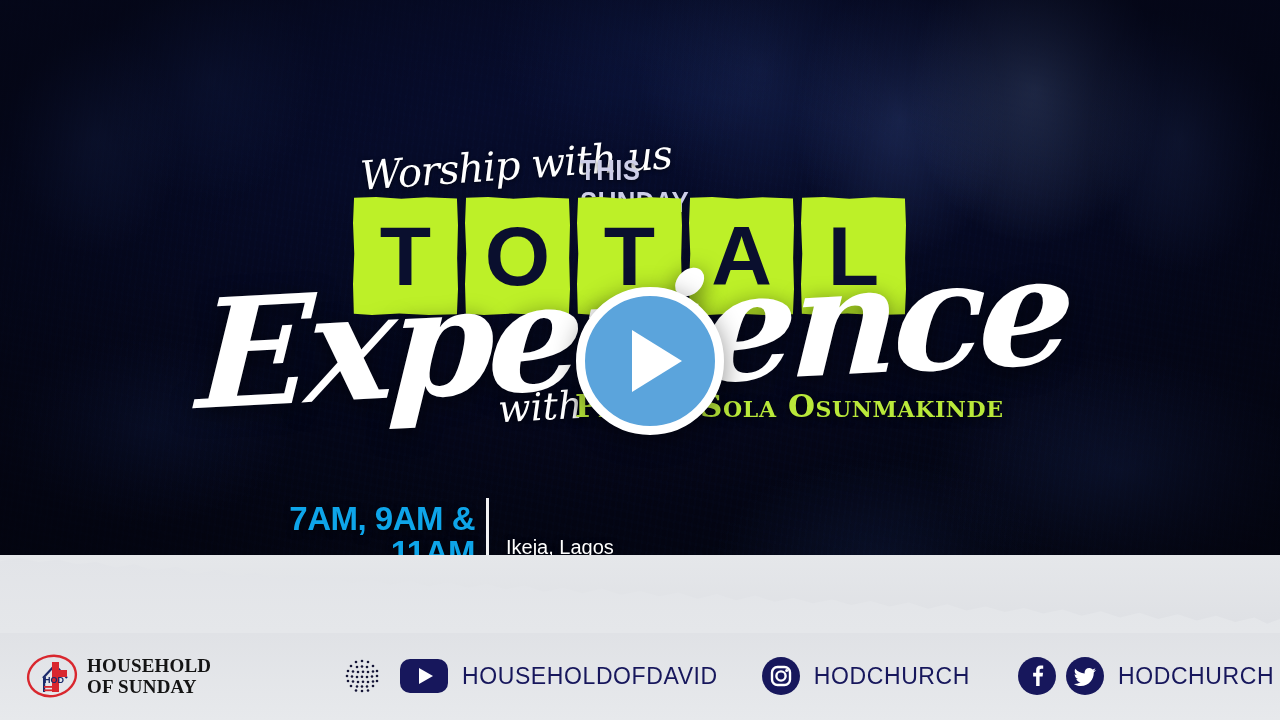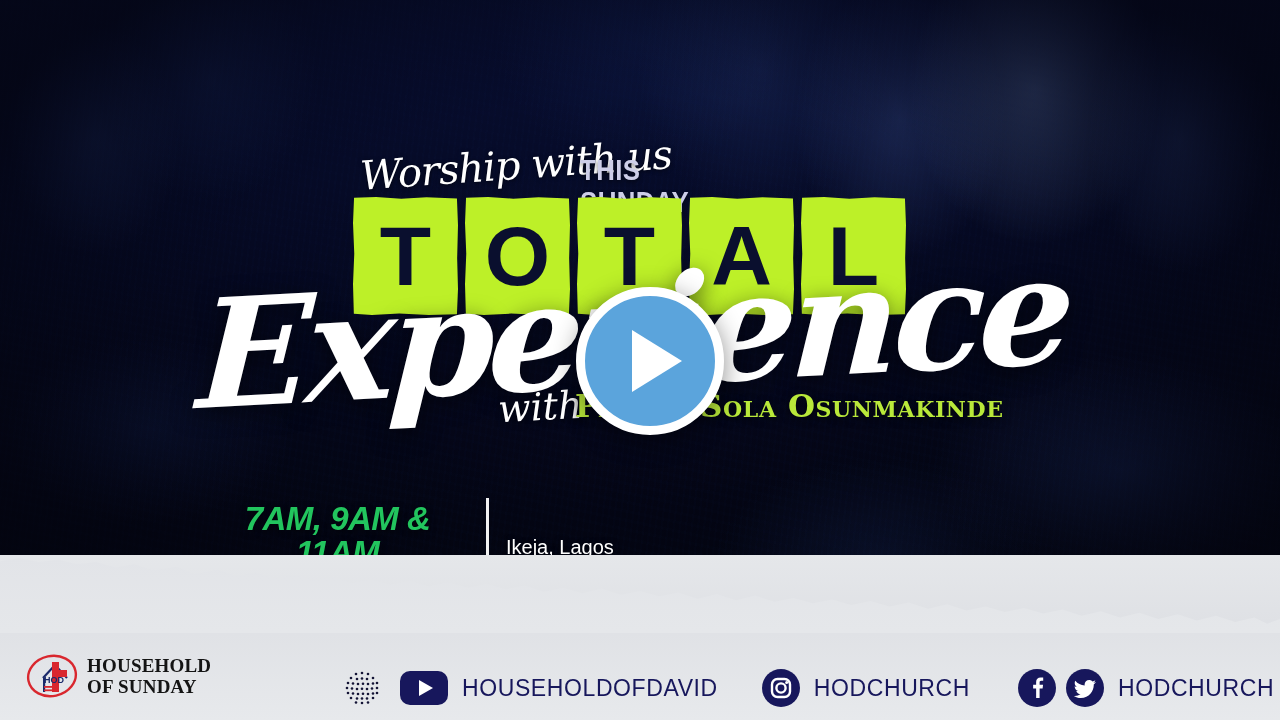--- a/index.html
+++ b/index.html
@@ -120,26 +120,25 @@
     border-left:50px solid #ffffff;
     border-top:31px solid transparent;
     border-bottom:31px solid transparent;
     margin-left:14px;
   }
 
   
   .info { position:absolute; left:0; top:498px; width:1280px; height:90px; }
   .times {
     position:absolute; left:200px; top:4px; width:275px;
-    text-align:center;
+    text-align:right;
     font-family:"Liberation Sans", sans-serif;
     font-weight:700; font-size:33px; line-height:34px;
-    color:#22c55e; letter-spacing:-0.5px;
+    color:#0ea5e9; letter-spacing:-0.5px;
     text-shadow:0 2px 7px rgba(0,0,0,.6);
-    font-style:italic;
   }
   .vrule {
     position:absolute; left:486px; top:0px; width:3px; height:78px;
     background:#ffffff; opacity:.95;
   }
   .venue {
     position:absolute; left:506px; top:-2px;
     font-family:"Liberation Sans", sans-serif;
     font-weight:700; font-size:35px; line-height:41px;
     color:#ffffff; letter-spacing:0.2px;
@@ -178,21 +177,21 @@
   
   .logo-wrap { position:absolute; left:26px; top:652px; display:flex; align-items:center; gap:9px; }
   .logo-mark { position:relative; width:52px; height:48px; }
   .logo-text {
     font-family:Liberation Serif, serif;
     font-weight:700; font-size:19px; line-height:21px; color:#141414;
     letter-spacing:0.2px;
   }
 
   
-  .socials { position:absolute; left:342px; top:656px; display:flex; align-items:center;margin-top:12px; }
+  .socials { position:absolute; left:342px; top:656px; display:flex; align-items:center; }
   .sgroup { display:flex; align-items:center; }
   .sicon { display:flex; align-items:center; justify-content:center; }
   .shandle {
     font-family:"Liberation Sans", sans-serif;
     font-weight:400; font-size:23px; line-height:25px;
     color:#17175c; letter-spacing:0.6px; white-space:nowrap;
   }
   .dots-circle { width:40px; height:40px; }
 </style>
 </head>

